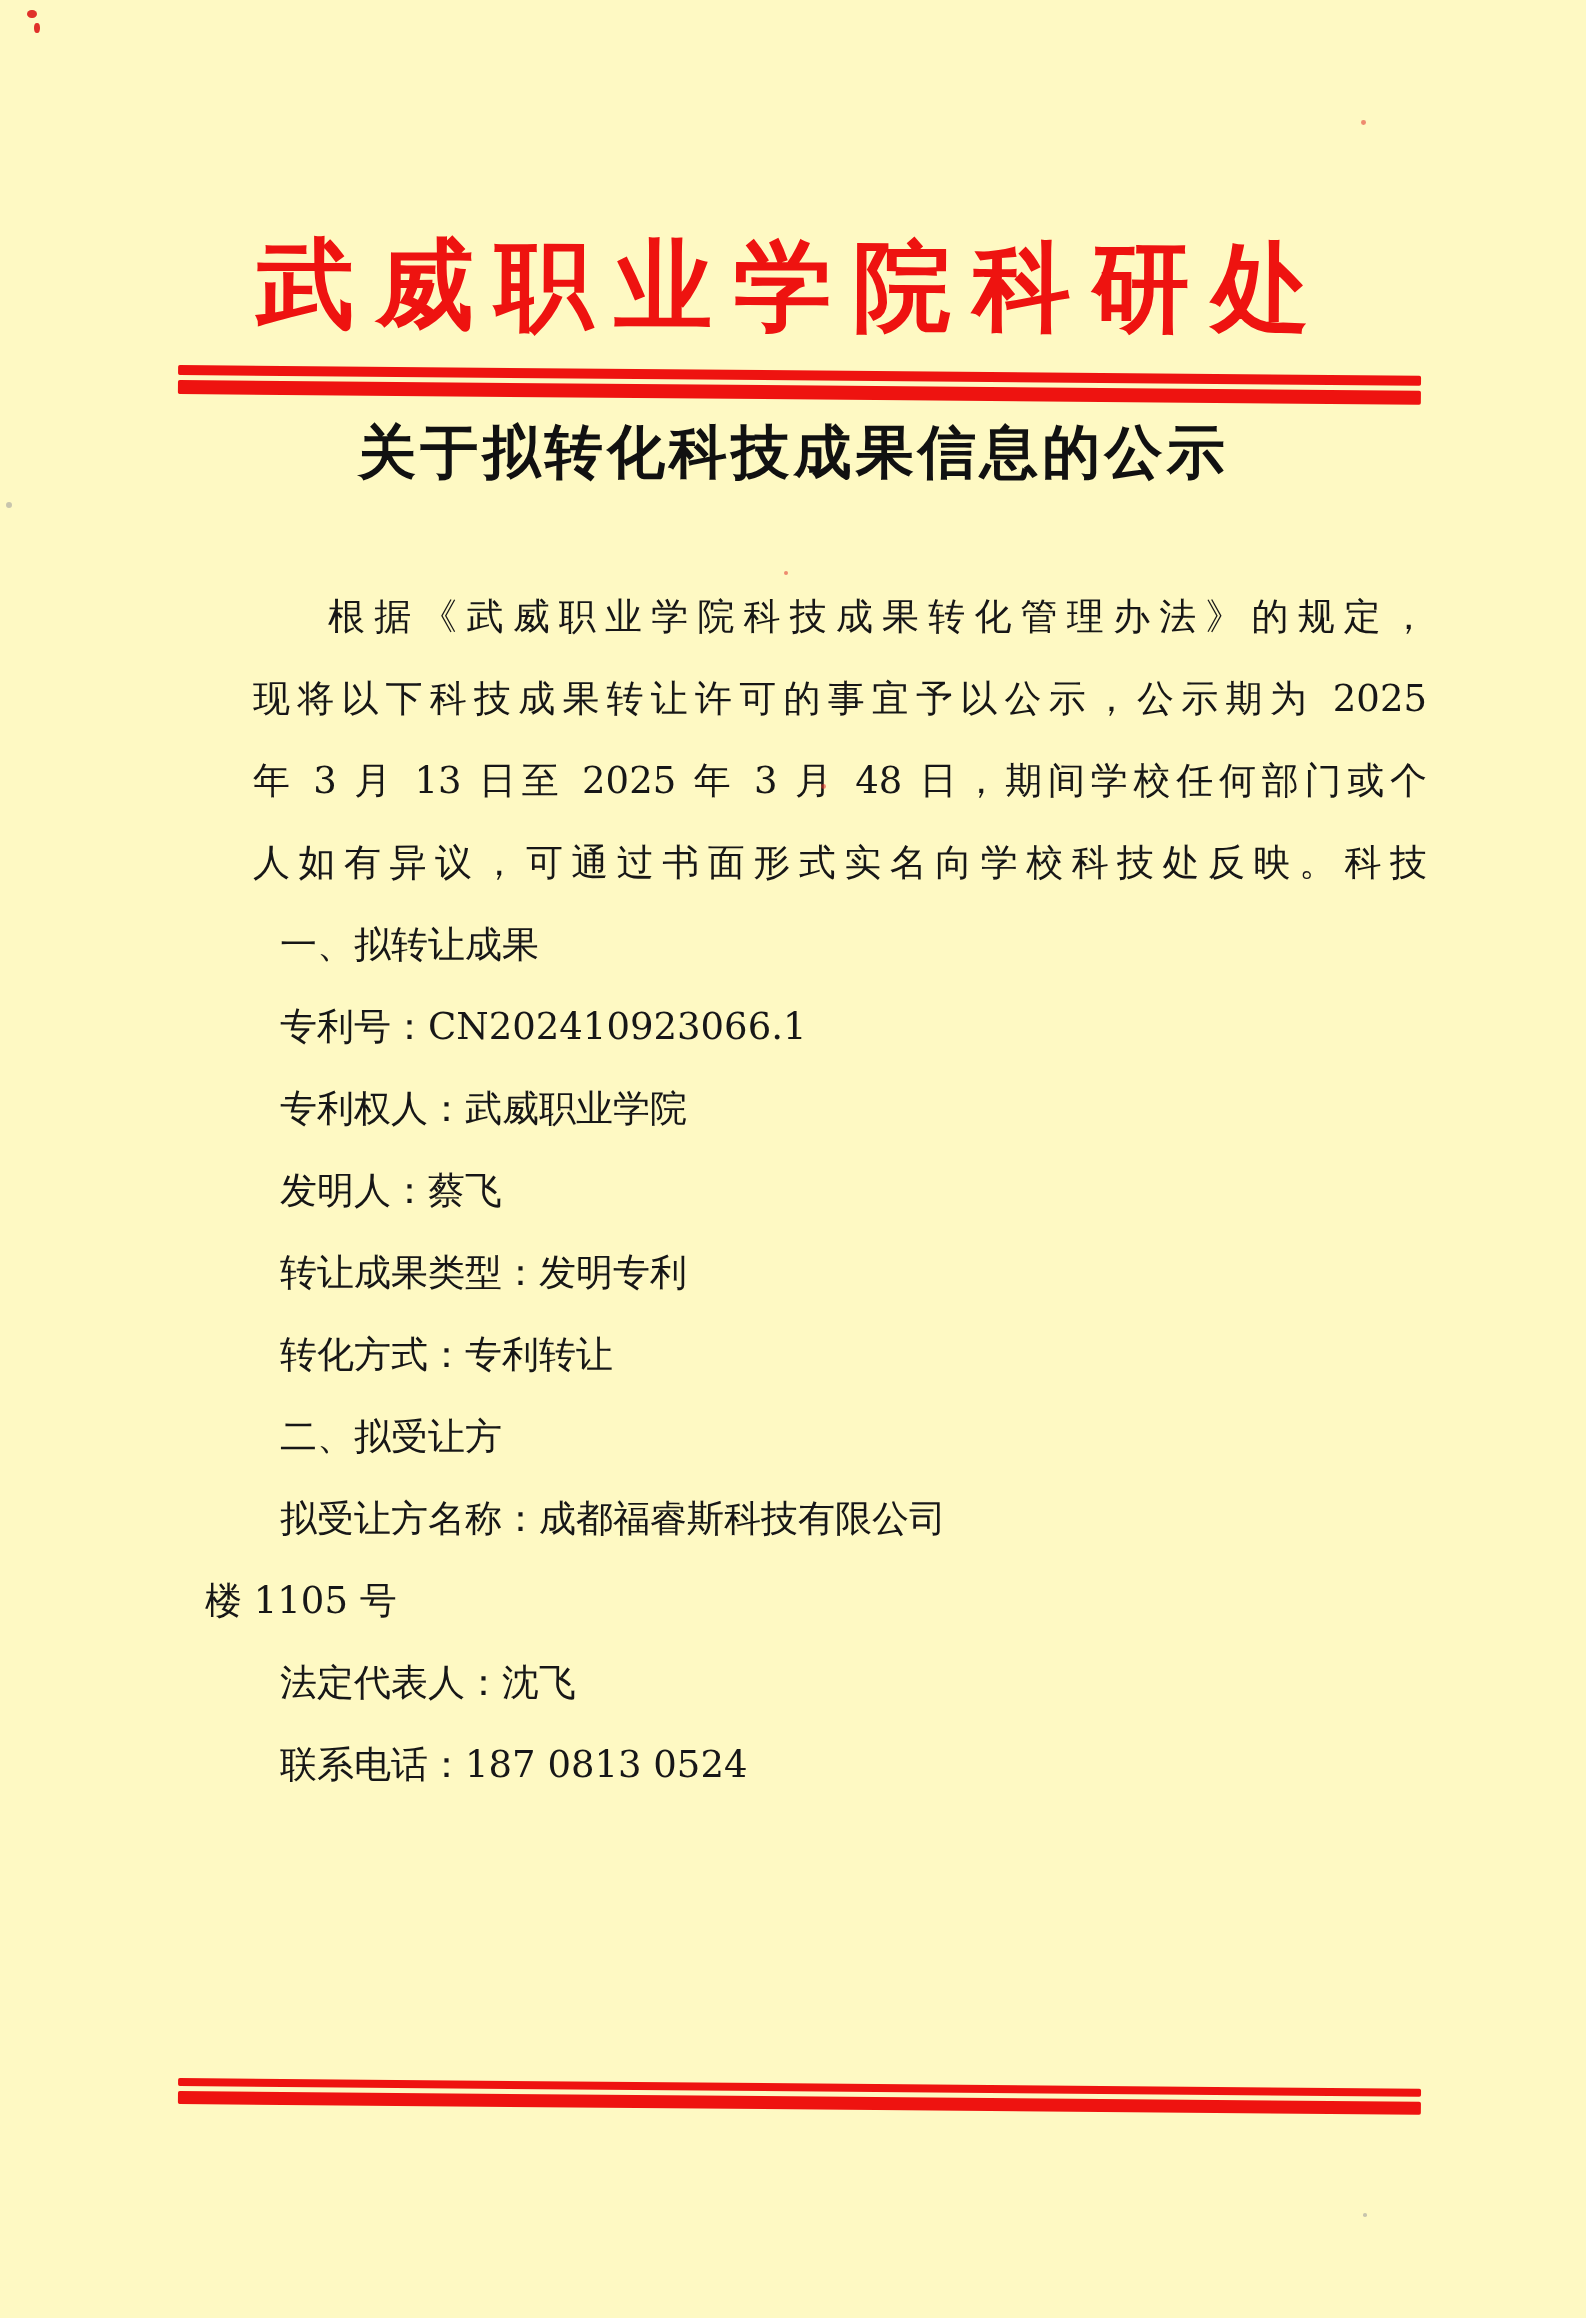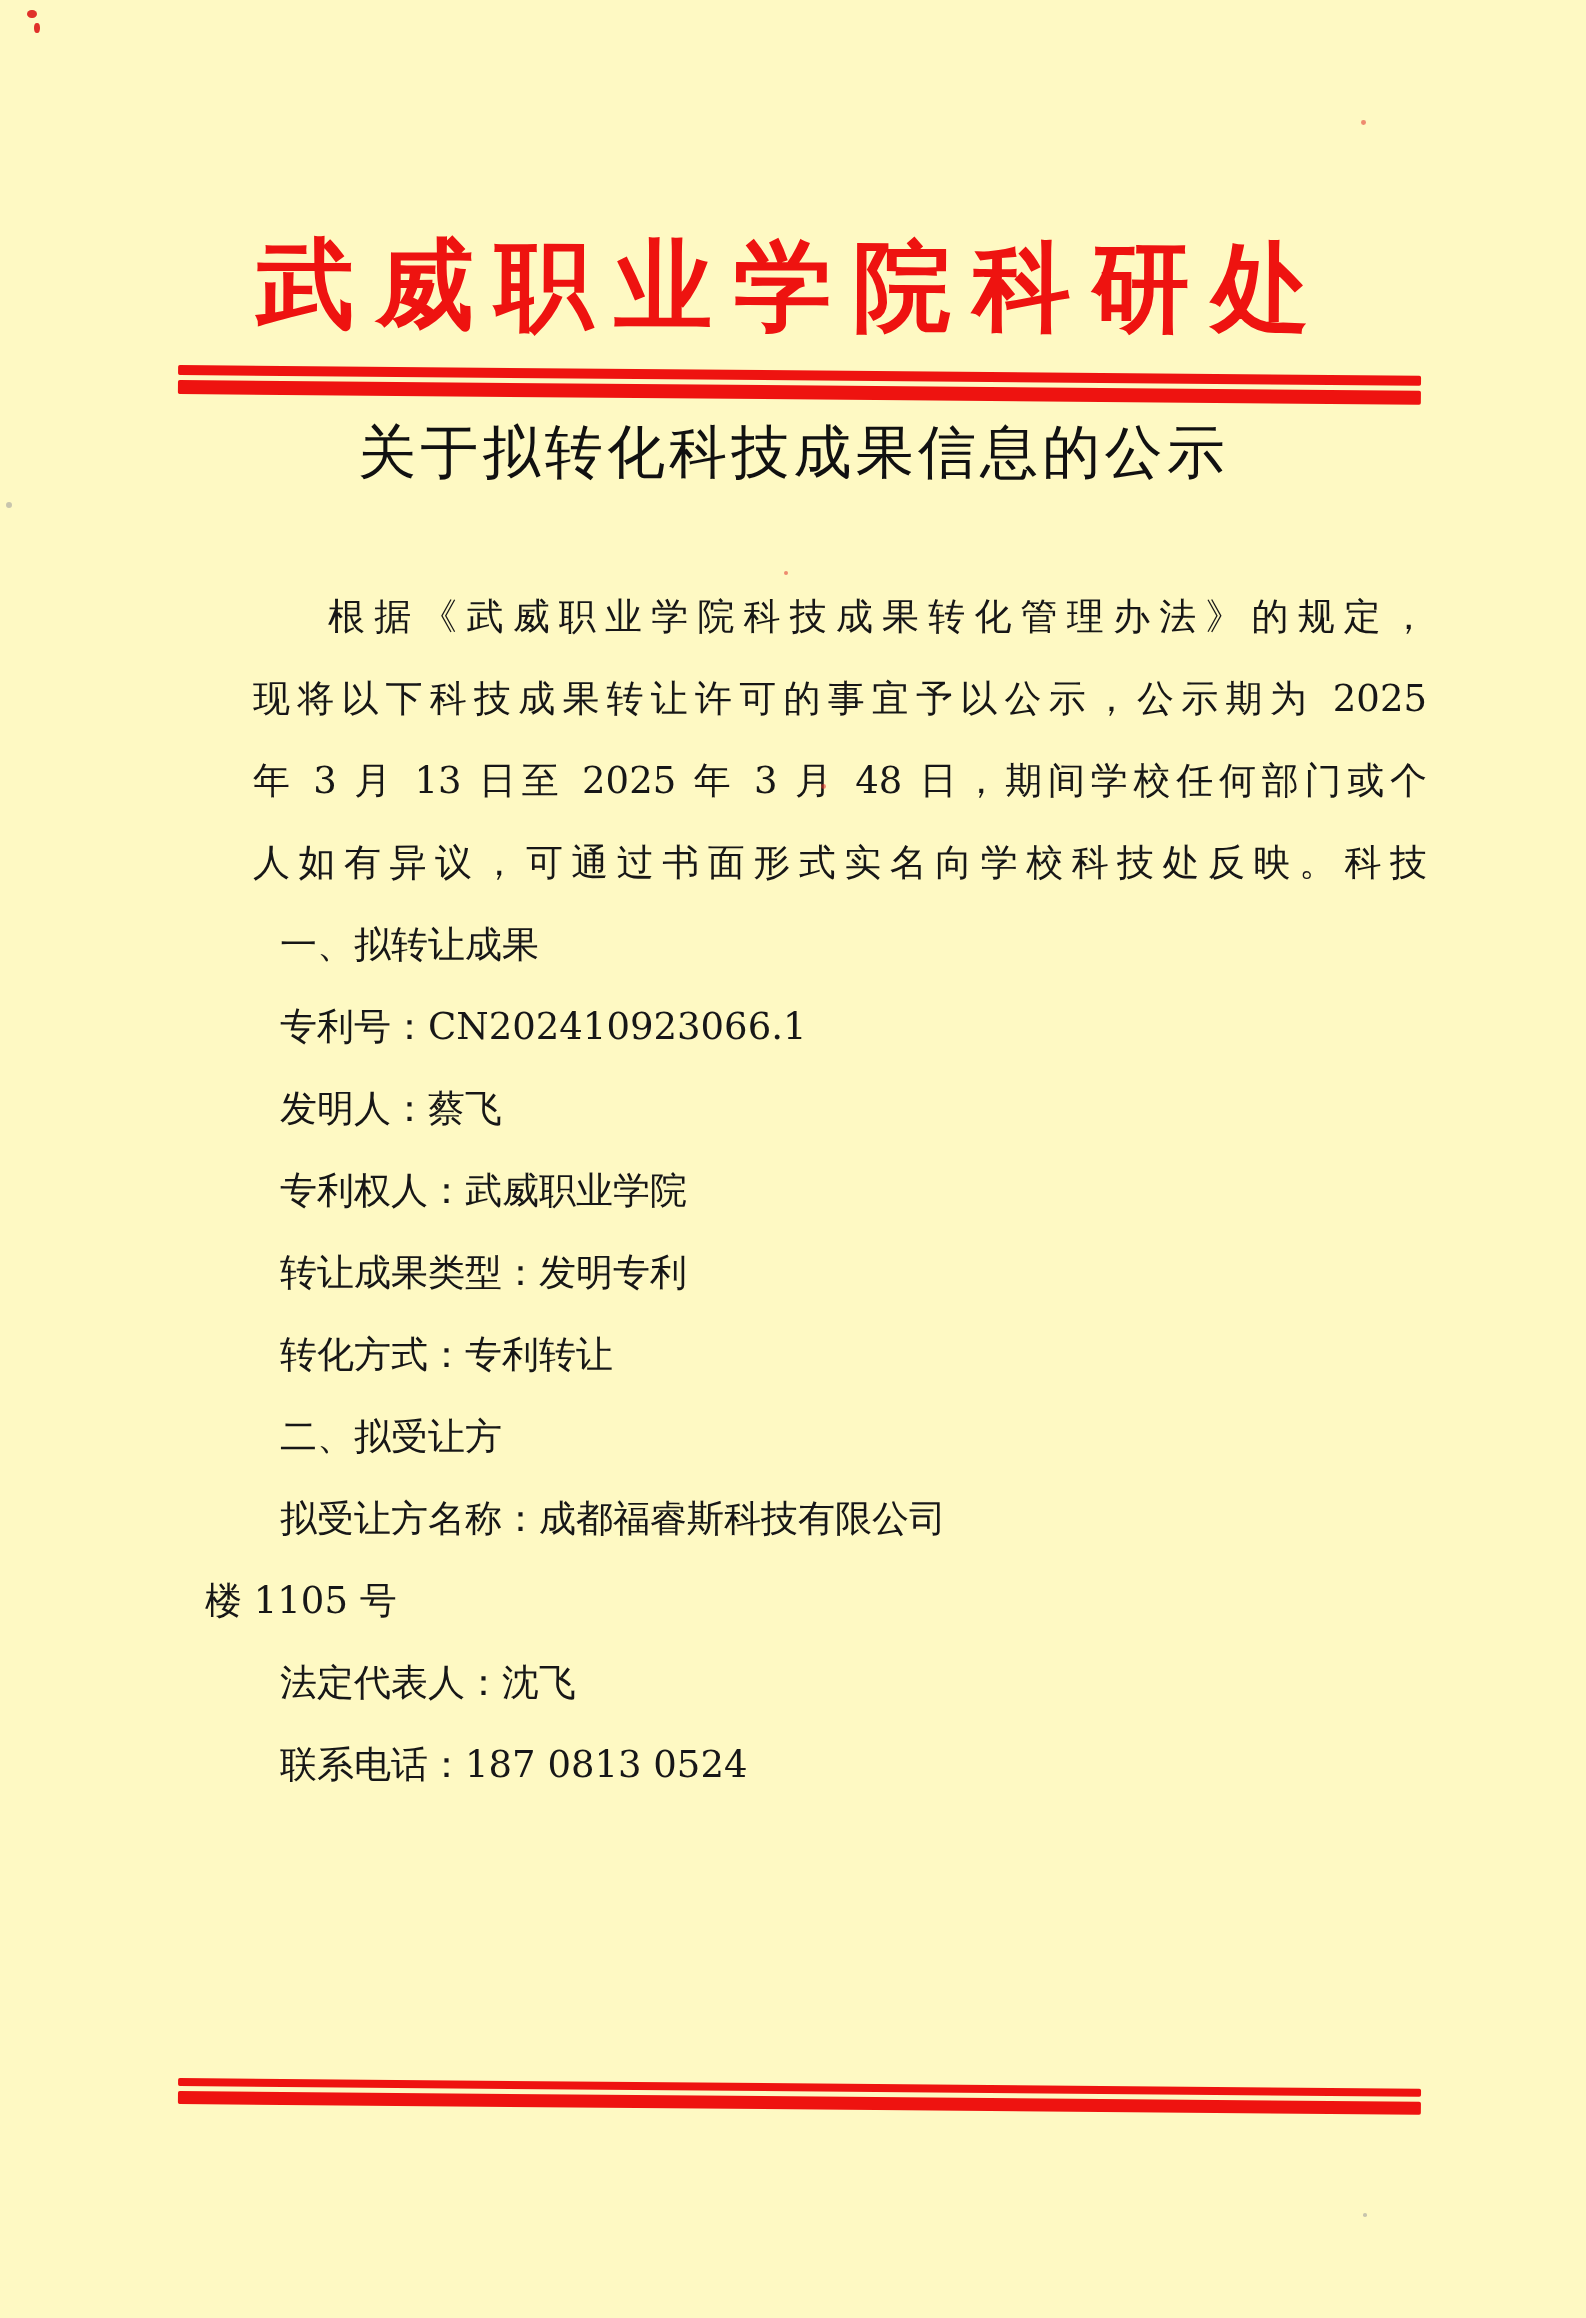--- a/index.html
+++ b/index.html
@@ -63,21 +63,21 @@
   
   .doc-title {
     position: absolute;
     top: 412px;
     left: 0;
     width: 100%;
     margin: 0;
     text-align: center;
     font-size: 58px;
     line-height: 80px;
-    font-weight: 400;
+    font-weight: 700;
     letter-spacing: 4.2px;
     color: #111111;
     white-space: nowrap;
   }
 
   
   .body-block {
     position: absolute;
     top: 576px;
     left: 205px;
@@ -123,22 +123,22 @@
 
   <h1 class="doc-title">关于拟转化科技成果信息的公示</h1>
 
   <div class="body-block">
     <div class="line indent full">根据《武威职业学院科技成果转化管理办法》的规定，</div>
     <div class="line full">现将以下科技成果转让许可的事宜予以公示，公示期为 2025</div>
     <div class="line full">年 3 月 13 日至 2025 年 3 月 48 日，期间学校任何部门或个</div>
     <div class="line full">人如有异议，可通过书面形式实名向学校科技处反映。科技</div>
     <div class="line indent">一、拟转让成果</div>
     <div class="line indent">专利号：CN202410923066.1</div>
+    <div class="line indent">专利权人：武威职业学院</div>
     <div class="line indent">发明人：蔡飞</div>
-    <div class="line indent">专利权人：武威职业学院</div>
     <div class="line indent">转让成果类型：发明专利</div>
     <div class="line indent">转化方式：专利转让</div>
     <div class="line indent">二、拟受让方</div>
     <div class="line indent">拟受让方名称：成都福睿斯科技有限公司</div>
     <div class="line">楼 1105 号</div>
     <div class="line indent">法定代表人：沈飞</div>
     <div class="line indent">联系电话：187 0813 0524</div>
   </div>
 
   <div class="rule bottom-rule">

